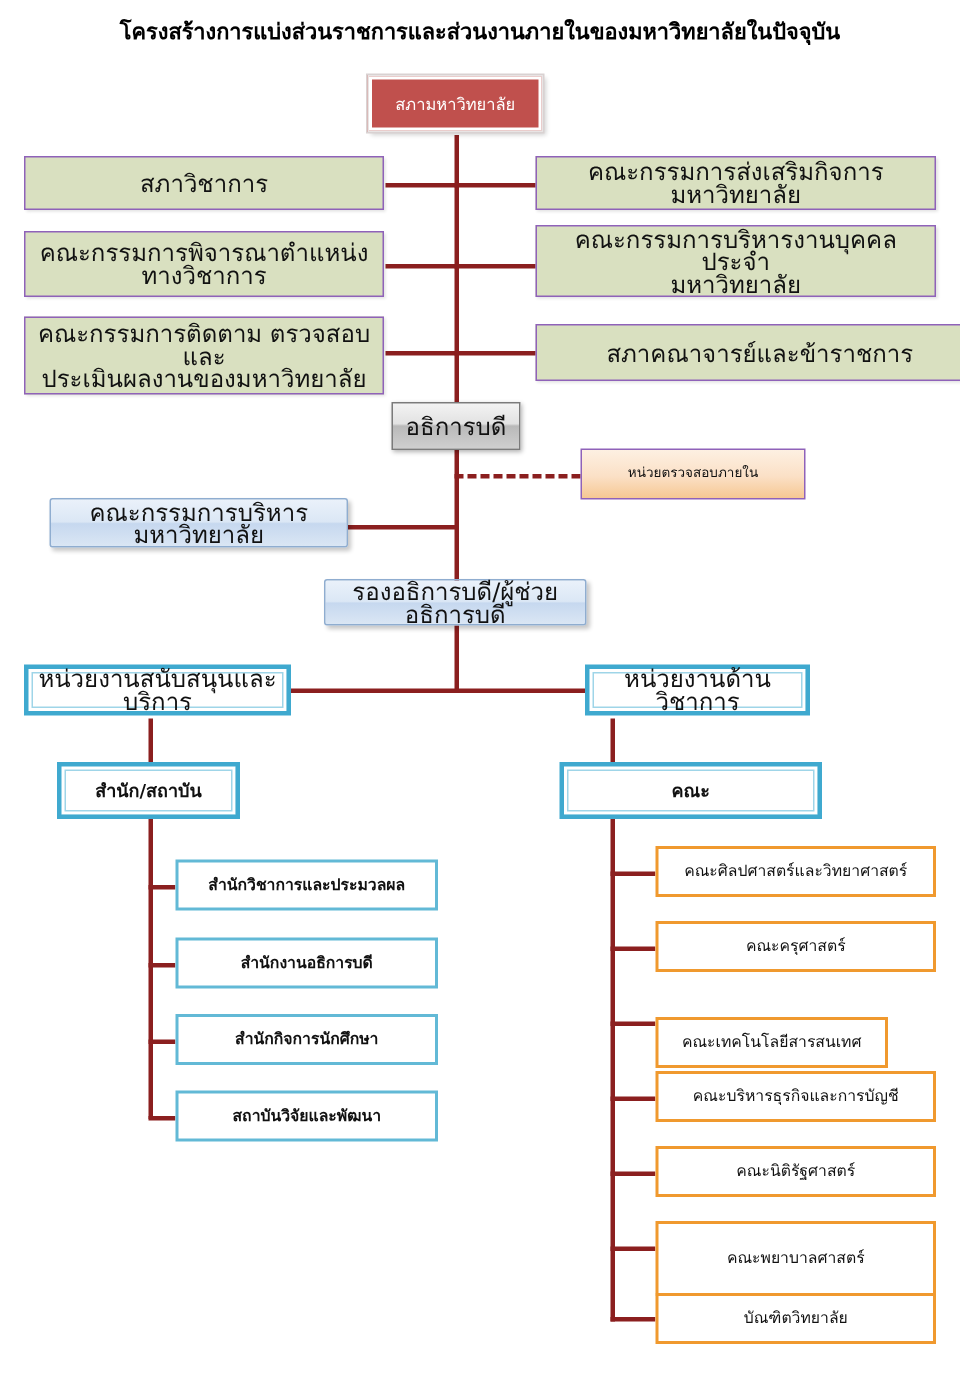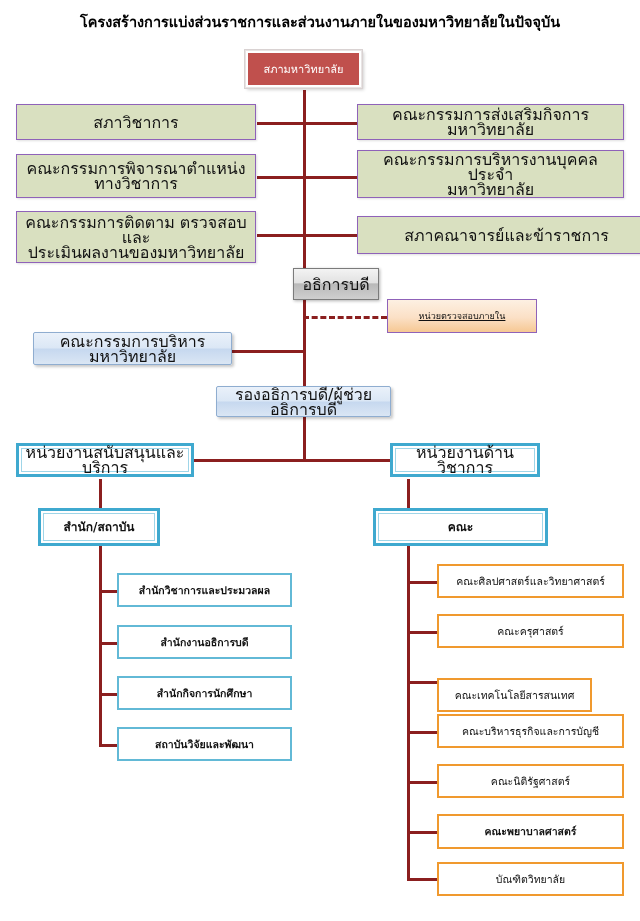--- a/index.html
+++ b/index.html
@@ -70,39 +70,37 @@
     color: #111111;
     box-shadow: 1px 1px 2px rgba(0,0,0,0.12);
   }
 
   
   .node-rector {
     background: linear-gradient(to bottom, #f3f3f3 0%, #e2e2e2 45%, #b9b9b9 50%, #cfcfcf 100%);
     border: 1px solid #7b7b7b;
     color: #111111;
     box-shadow: 1px 1px 3px rgba(0,0,0,0.30);
-    margin-left: 32px;
   }
 
   
   .node-blue {
     background: linear-gradient(to bottom, #eaf1fa 0%, #dbe7f5 48%, #c6d8ef 52%, #dae6f4 100%);
     border: 1px solid #8fadd0;
     color: #111111;
     border-radius: 2px;
     box-shadow: 2px 2px 3px rgba(0,0,0,0.22);
   }
 
   
   .node-audit {
     background: linear-gradient(to bottom, #fdf0e2 0%, #fbe0c6 55%, #f6c893 100%);
     border: 1.3px solid #8f62b9;
     color: #111111;
     font-size: 9px;
-    text-decoration: underline;
   }
 
   
   .node-cyan {
     background: #ffffff;
     border: 3px solid #3fa9cf;
     color: #111111;
     box-shadow: inset 0 0 0 2px #ffffff, inset 0 0 0 3px #9fd5e8;
   }
   .node-cyan.bold  { font-weight: bold; font-size: 12px; }
@@ -269,20 +267,20 @@
   </div>
   <div class="node node-orange" style="left:437px; top:664px; width:155px; height:34px;margin-top:14px;">
     <span>คณะเทคโนโลยีสารสนเทศ</span>
   </div>
   <div class="node node-orange" style="left:437px; top:714px; width:187px; height:34px;">
     <span>คณะบริหารธุรกิจและการบัญชี</span>
   </div>
   <div class="node node-orange" style="left:437px; top:764px; width:187px; height:34px;">
     <span>คณะนิติรัฐศาสตร์</span>
   </div>
-  <div class="node node-orange" style="left:437px; top:814px; width:187px; height:35px;font-weight:bold;">
+  <div class="node node-orange" style="left:437px; top:814px; width:187px; height:50px;">
     <span>คณะพยาบาลศาสตร์</span>
   </div>
   <div class="node node-orange" style="left:437px; top:862px; width:187px; height:34px;">
     <span>บัณฑิตวิทยาลัย</span>
   </div>
 
 </div>
 
 </body></html>

